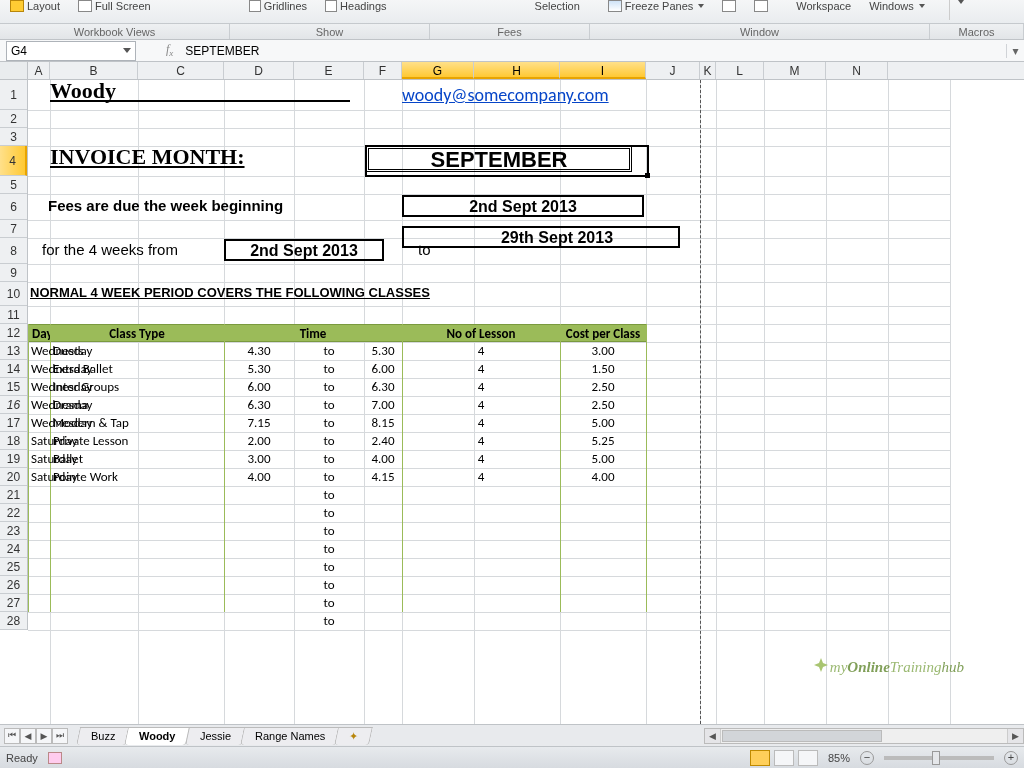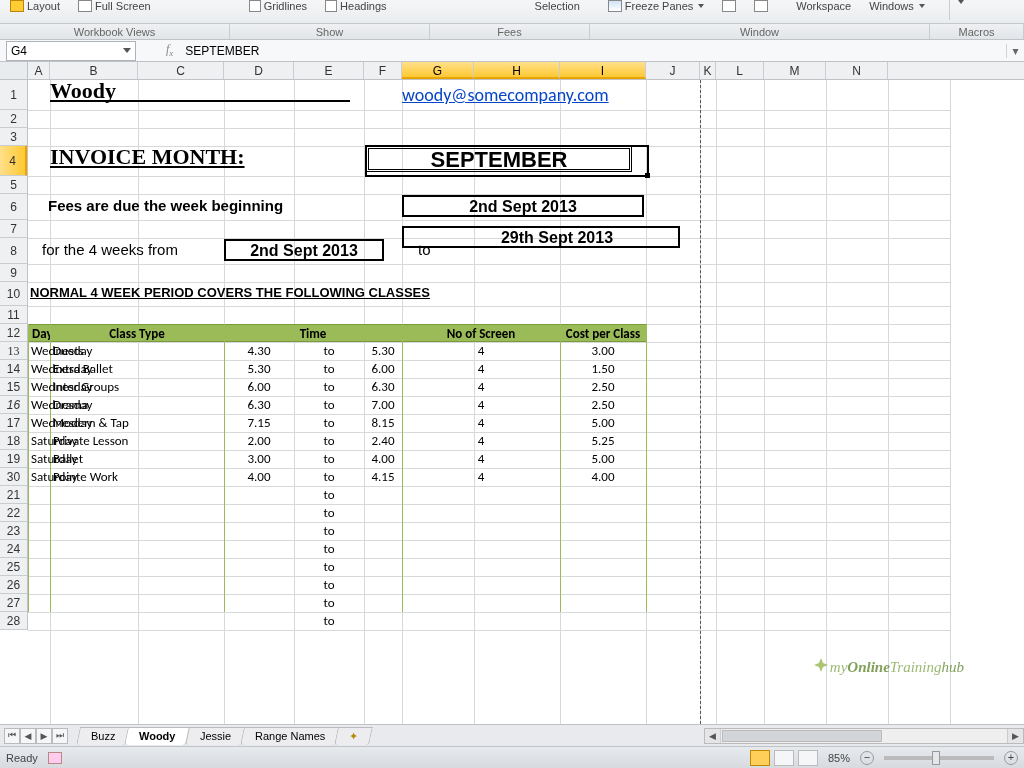--- a/index.html
+++ b/index.html
@@ -161,28 +161,28 @@
       <div class="rh" style="height: 18px; line-height: 18px;">3</div>
       <div class="rh sel tall" style="height: 30px; line-height: 30px;">4</div>
       <div class="rh" style="height: 18px; line-height: 18px;">5</div>
       <div class="rh tall2" style="height: 26px; line-height: 26px;">6</div>
       <div class="rh" style="height: 18px; line-height: 18px;">7</div>
       <div class="rh tall2" style="height: 26px; line-height: 26px;">8</div>
       <div class="rh" style="height: 18px; line-height: 18px;">9</div>
       <div class="rh tall2" style="height: 24px; line-height: 24px;">10</div>
       <div class="rh" style="height: 18px; line-height: 18px;">11</div>
       <div class="rh" style="height: 18px; line-height: 18px;">12</div>
-      <div class="rh" style="height: 18px; line-height: 18px; font-family: Liberation Serif, serif;">13</div>
+      <div class="rh" style="height: 18px; line-height: 18px;">13</div>
       <div class="rh" style="height: 18px; line-height: 18px;">14</div>
       <div class="rh" style="height: 18px; line-height: 18px;">15</div>
       <div class="rh" style="height: 18px; line-height: 18px; font-style: italic;">16</div>
       <div class="rh" style="height: 18px; line-height: 18px;">17</div>
       <div class="rh" style="height: 18px; line-height: 18px;">18</div>
       <div class="rh" style="height: 18px; line-height: 18px;">19</div>
-      <div class="rh" style="height: 18px; line-height: 18px;">30</div>
+      <div class="rh" style="height: 18px; line-height: 18px;">20</div>
       <div class="rh" style="height: 18px; line-height: 18px;">21</div>
       <div class="rh" style="height: 18px; line-height: 18px;">22</div>
       <div class="rh" style="height: 18px; line-height: 18px;">23</div>
       <div class="rh" style="height: 18px; line-height: 18px;">24</div>
       <div class="rh" style="height: 18px; line-height: 18px;">25</div>
       <div class="rh" style="height: 18px; line-height: 18px;">26</div>
       <div class="rh" style="height: 18px; line-height: 18px;">27</div>
       <div class="rh" style="height: 18px; line-height: 18px;">28</div>
     </div>
   <div class="grid" id="grid">
@@ -237,21 +237,21 @@
       <div class="cell bold14" style="left: 20px; top: 117px;">Fees are due the week beginning</div>
       <div class="cell med-box" style="left: 374px; top: 115px; width: 242px;">2nd Sept 2013</div>
       <div class="cell plain14" style="left: 14px; top: 161px;">for the 4 weeks from</div>
       <div class="cell med-box" style="left: 196px; top: 159px; width: 160px;">2nd Sept 2013</div>
       <div class="cell plain14" style="left: 390px; top: 161px;">to</div>
       <div class="cell med-box" style="left: 374px; top: 146px; width: 278px; padding-left: 32px;">29th Sept 2013</div>
       <div class="cell section-h" style="left: 2px; top: 204px;">NORMAL 4 WEEK PERIOD COVERS THE FOLLOWING CLASSES</div>
       <div class="cell tbl-head l" style="left: 0px; top: 244px; width: 22px;">Day</div>
       <div class="cell tbl-head" style="left: 22px; top: 244px; width: 174px;">Class Type</div>
       <div class="cell tbl-head" style="left: 196px; top: 244px; width: 178px;">Time</div>
-      <div class="cell tbl-head" style="left: 374px; top: 244px; width: 158px;">No of Screen</div>
+      <div class="cell tbl-head" style="left: 374px; top: 244px; width: 158px;">No of Lesson</div>
       <div class="cell tbl-head" style="left: 532px; top: 244px; width: 86px;">Cost per Class</div>
       <div class="vline" style="left: 22px; top: 244px; height: 288px; border-color: rgb(155, 187, 89);"></div>
       <div class="vline" style="left: 196px; top: 244px; height: 288px; border-color: rgb(155, 187, 89);"></div>
       <div class="vline" style="left: 374px; top: 244px; height: 288px; border-color: rgb(155, 187, 89);"></div>
       <div class="vline" style="left: 532px; top: 244px; height: 288px; border-color: rgb(155, 187, 89);"></div>
       <div class="vline" style="left: 618px; top: 244px; height: 288px; border-color: rgb(155, 187, 89);"></div>
       <div class="vline" style="left: 0px; top: 244px; height: 288px; border-color: rgb(155, 187, 89);"></div>
       <div class="cell dcell" style="left: 3px; top: 262px;">Wednesday</div>
       <div class="cell dcell" style="left: 25px; top: 262px;">Duets</div>
       <div class="cell dcell c" style="left: 196px; top: 262px; width: 70px;">4.30</div>

